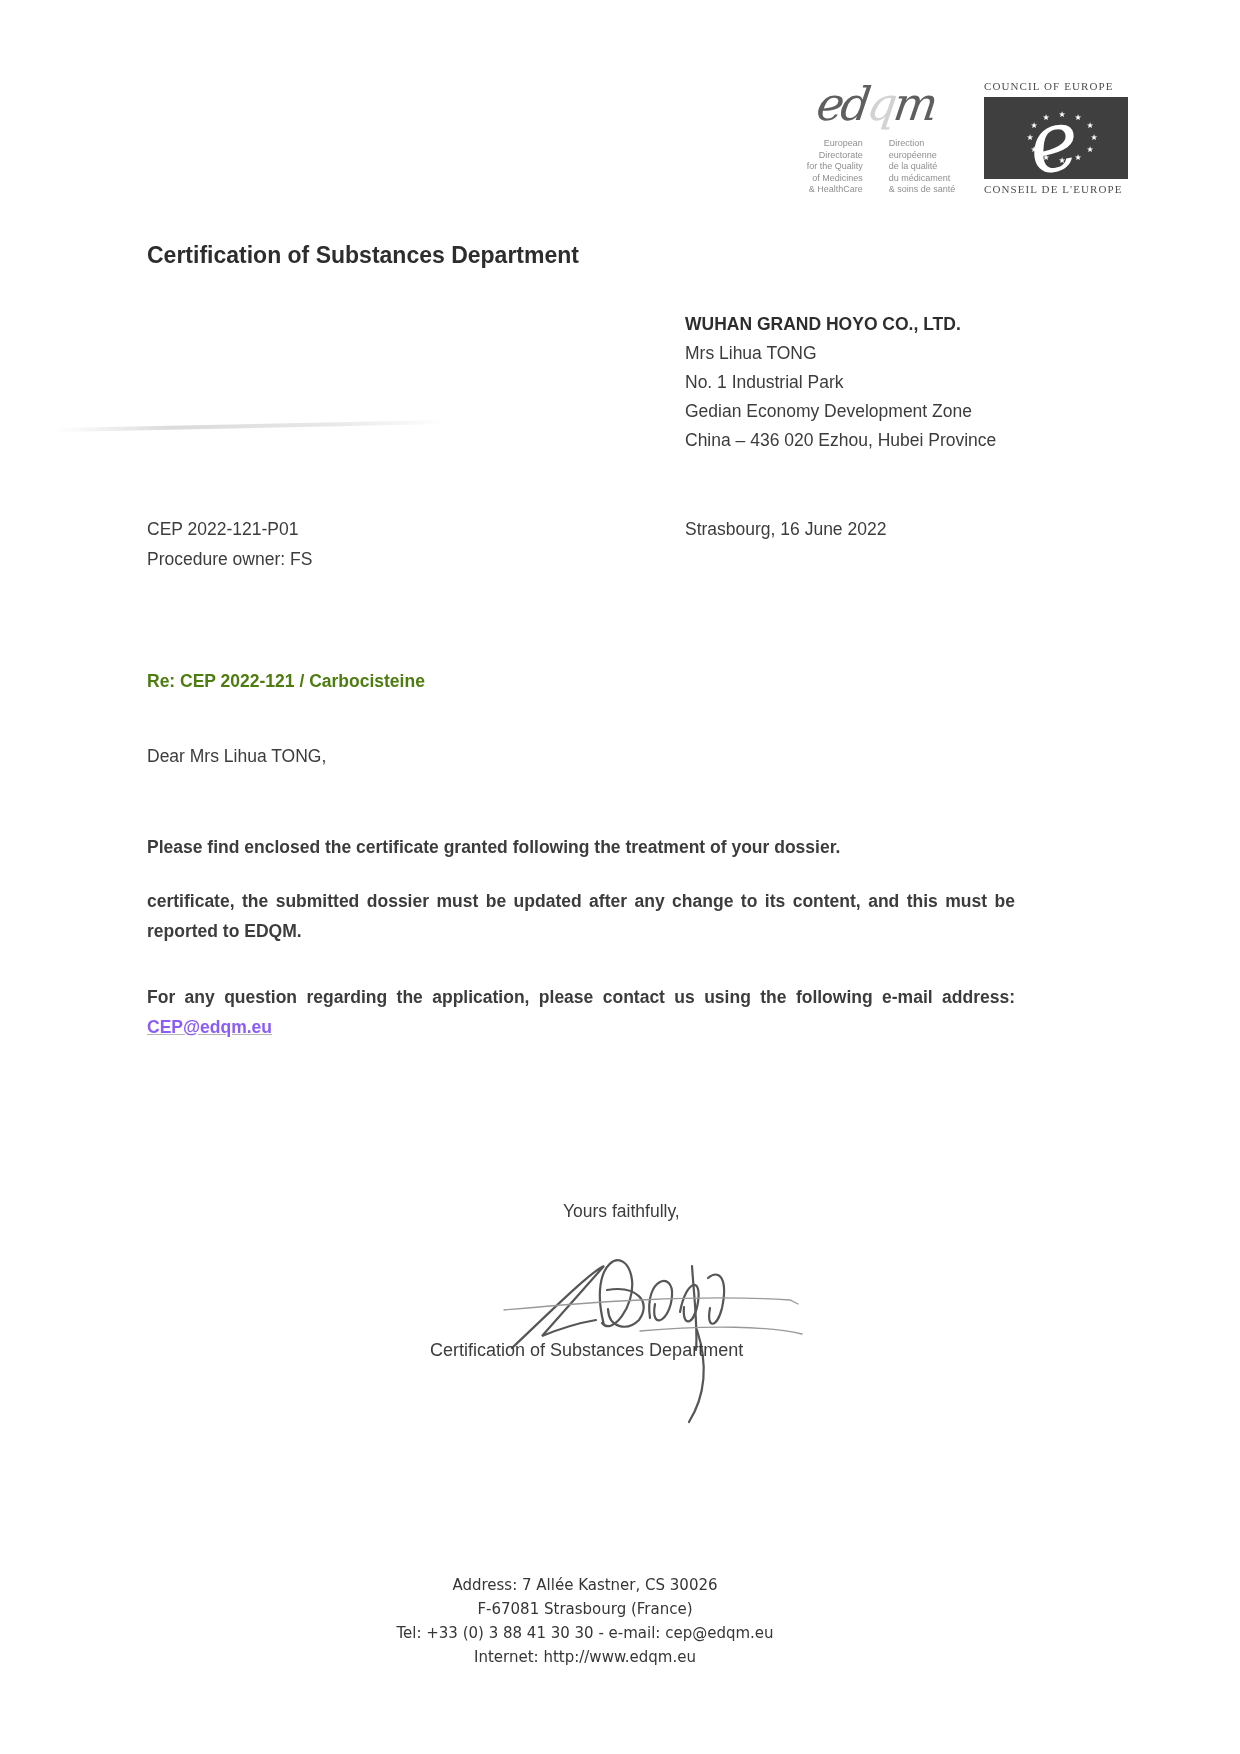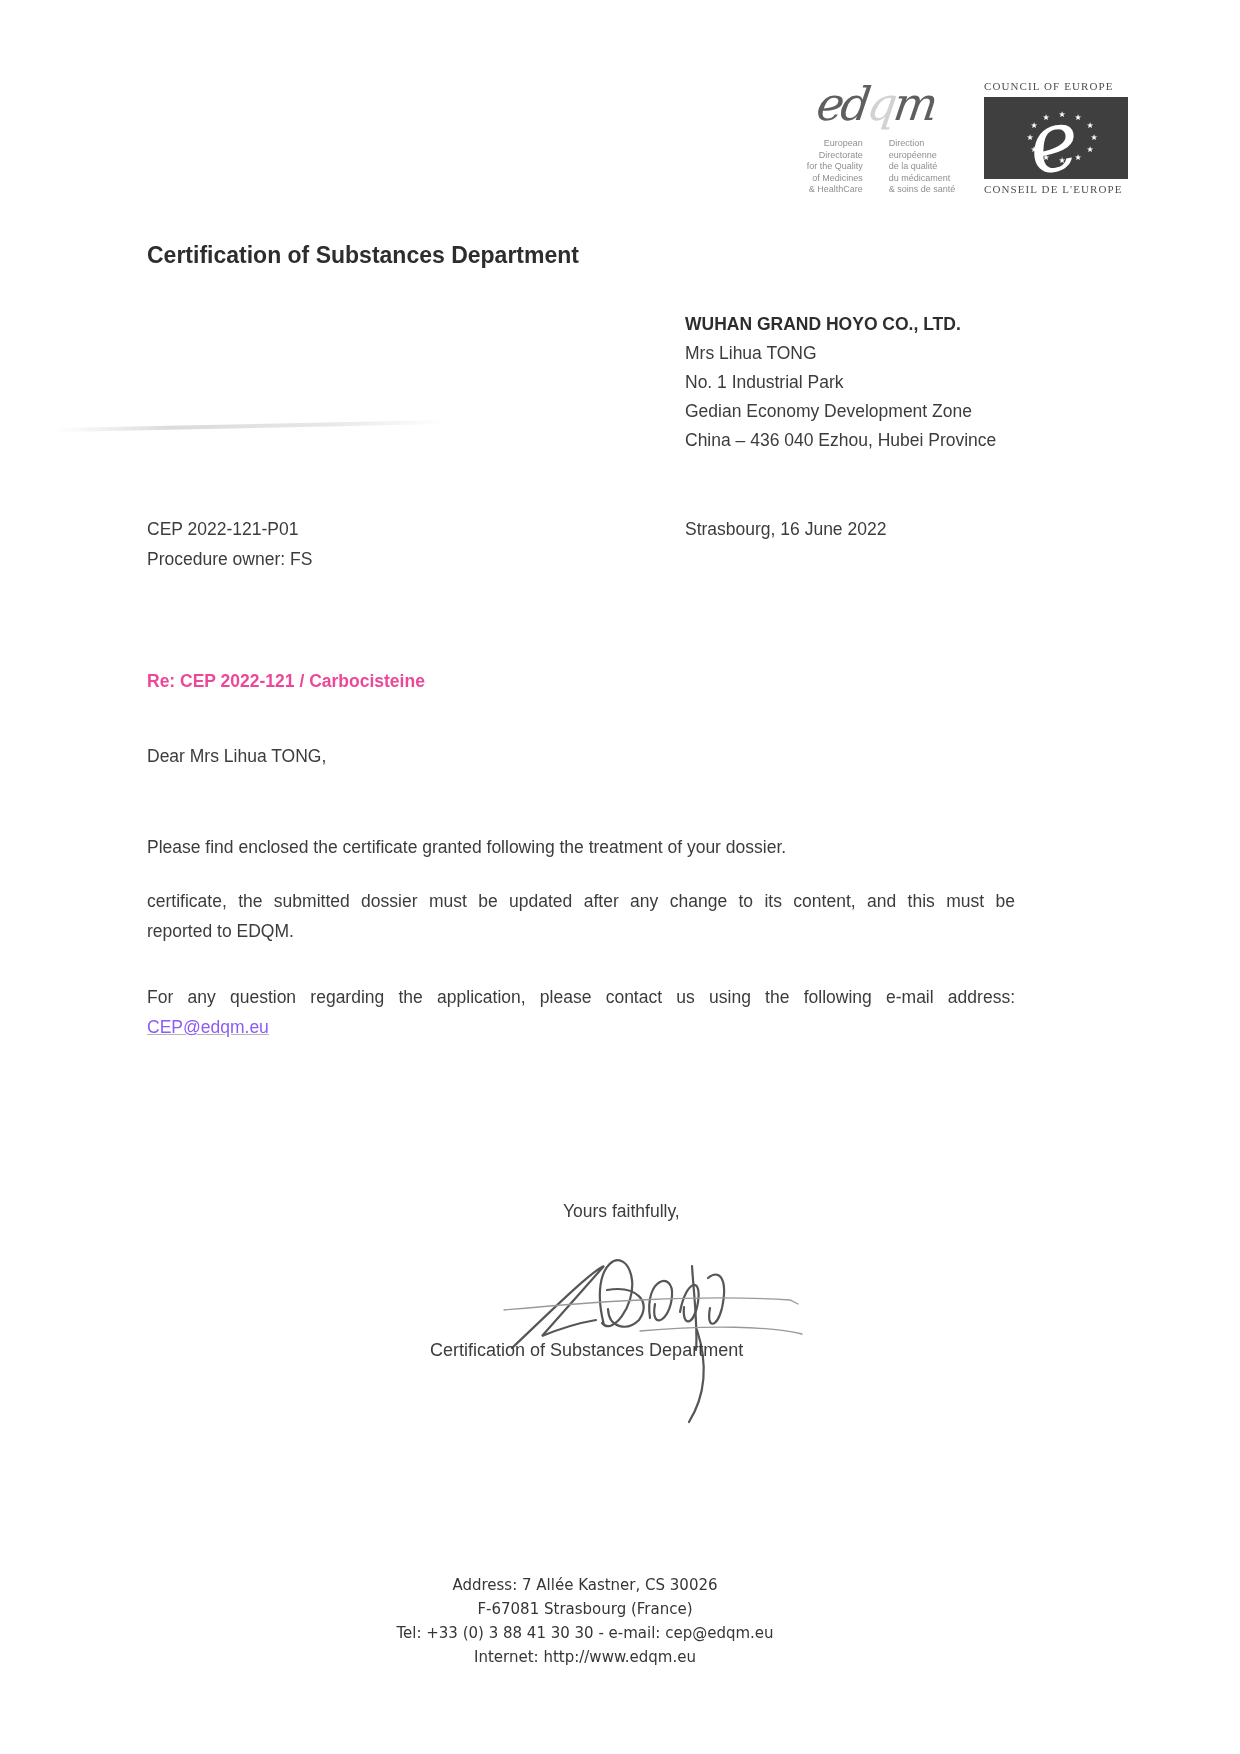--- a/index.html
+++ b/index.html
@@ -17,24 +17,24 @@
   .edqm-sub .col-fr{text-align:left;}
   .coe{position:absolute;left:984px;top:80px;width:144px;text-align:left;font-family:"Liberation Serif",serif;color:#4f4f4f;}
   .coe-label{font-size:11px;letter-spacing:1.1px;white-space:nowrap;}
   .coe-box{width:144px;height:82px;background:#3f3f3f;margin:5px 0 4px 0;}
   
   .dept-heading{position:absolute;left:147px;top:242px;font-size:23px;font-weight:bold;color:#2d2d2d;}
   .recipient{position:absolute;left:685px;top:310px;font-size:17.5px;line-height:29px;}
   .recipient .company{font-weight:bold;color:#2d2d2d;}
   .ref-left{position:absolute;left:147px;top:514px;font-size:17.5px;line-height:30px;}
   .ref-date{position:absolute;left:685px;top:514px;font-size:17.5px;line-height:30px;}
-  .subject{position:absolute;left:147px;top:671px;font-size:17.5px;font-weight:bold;color:#ec4899;}
+  .subject{position:absolute;left:147px;top:671px;font-size:17.5px;font-weight:bold;color:#4d7c0f;}
   .salutation{position:absolute;left:147px;top:746px;font-size:17.5px;}
   
-  .body-text{position:absolute;left:147px;top:832px;width:868px;font-size:17.5px;line-height:30px;}
+  .body-text{position:absolute;left:147px;top:832px;width:868px;font-size:17.5px;line-height:30px;font-weight:bold;}
   .body-text .line{display:block;}
   .body-text .just{text-align:justify;text-align-last:justify;}
   .para{margin:0;}
   .gap-s{height:10px;}
   .gap-m{height:14px;}
   .gap-l{height:36px;}
   .email-link{color:#8b5cf6;text-decoration:underline;text-decoration-color:#b5b5b5;}
   
   .valediction{position:absolute;left:563px;top:1201px;font-size:17.5px;}
   .signature{position:absolute;left:492px;top:1230px;width:320px;height:198px;pointer-events:none;}
@@ -96,21 +96,21 @@
 
   <div class="dept-heading">Certification of Substances Department</div>
 
   <div class="artifact"></div>
 
   <div class="recipient">
     <div class="company">WUHAN GRAND HOYO CO., LTD.</div>
     <div>Mrs Lihua TONG</div>
     <div>No. 1 Industrial Park</div>
     <div>Gedian Economy Development Zone</div>
-    <div>China – 436 040 Ezhou, Hubei Province</div>
+    <div>China – 436 020 Ezhou, Hubei Province</div>
   </div>
 
   <div class="ref-left">
     <div>CEP 2022-121-P01</div>
     <div>Procedure owner: FS</div>
   </div>
   <div class="ref-date">Strasbourg, 16 June 2022</div>
 
   <div class="subject">Re: CEP 2022-121 / Carbocisteine</div>
 

